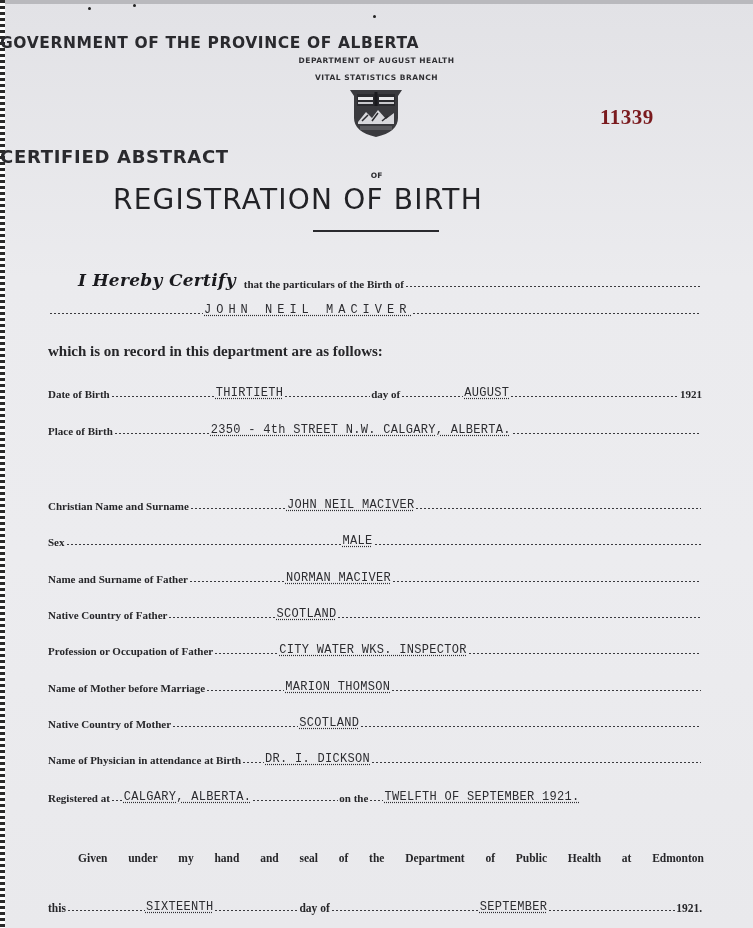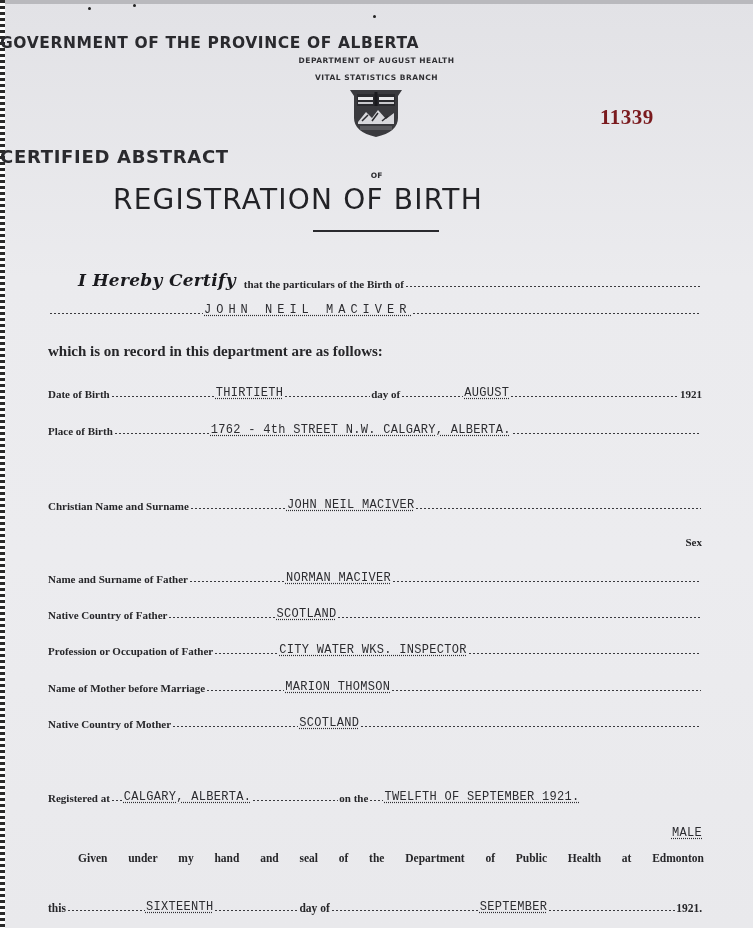--- a/index.html
+++ b/index.html
@@ -134,31 +134,31 @@
     <span class="lbl">day of</span>
     <span class="dots" style="flex:0 0 62px;"></span>
     <span class="val">AUGUST</span>
     <span class="dots"></span>
     <span class="lbl">1921</span>
   </div>
 
   <div class="row" style="top:413px;">
     <span class="lbl">Place of Birth</span>
     <span class="dots" style="flex:0 0 96px;"></span>
-    <span class="val">1762 - 4th STREET N.W. CALGARY, ALBERTA.</span>
+    <span class="val">2350 - 4th STREET N.W. CALGARY, ALBERTA.</span>
     <span class="dots"></span>
   </div>
 
   <div class="row" style="top:488px;">
     <span class="lbl">Christian Name and Surname</span>
     <span class="dots" style="flex:0 0 96px;"></span>
     <span class="val">JOHN NEIL MACIVER</span>
     <span class="dots"></span>
   </div>
-  <div class="row" style="top:524px;flex-direction:column;">
+  <div class="row" style="top:524px;">
     <span class="lbl">Sex</span>
     <span class="dots" style="flex:0 0 276px;"></span>
     <span class="val">MALE</span>
     <span class="dots"></span>
   </div>
   <div class="row" style="top:561px;">
     <span class="lbl">Name and Surname of Father</span>
     <span class="dots" style="flex:0 0 96px;"></span>
     <span class="val">NORMAN MACIVER</span>
     <span class="dots"></span>
@@ -178,20 +178,26 @@
   <div class="row" style="top:670px;">
     <span class="lbl">Name of Mother before Marriage</span>
     <span class="dots" style="flex:0 0 78px;"></span>
     <span class="val">MARION THOMSON</span>
     <span class="dots"></span>
   </div>
   <div class="row" style="top:706px;">
     <span class="lbl">Native Country of Mother</span>
     <span class="dots" style="flex:0 0 126px;"></span>
     <span class="val">SCOTLAND</span>
+    <span class="dots"></span>
+  </div>
+  <div class="row" style="top:742px;">
+    <span class="lbl">Name of Physician in attendance at Birth</span>
+    <span class="dots" style="flex:0 0 22px;"></span>
+    <span class="val">DR. I. DICKSON</span>
     <span class="dots"></span>
   </div>
 
   <div class="row" style="top:780px;">
     <span class="lbl">Registered at</span>
     <span class="dots" style="flex:0 0 12px;"></span>
     <span class="val">CALGARY, ALBERTA.</span>
     <span class="dots" style="flex:0 0 86px;"></span>
     <span class="lbl">on the</span>
     <span class="dots" style="flex:0 0 14px;"></span>

